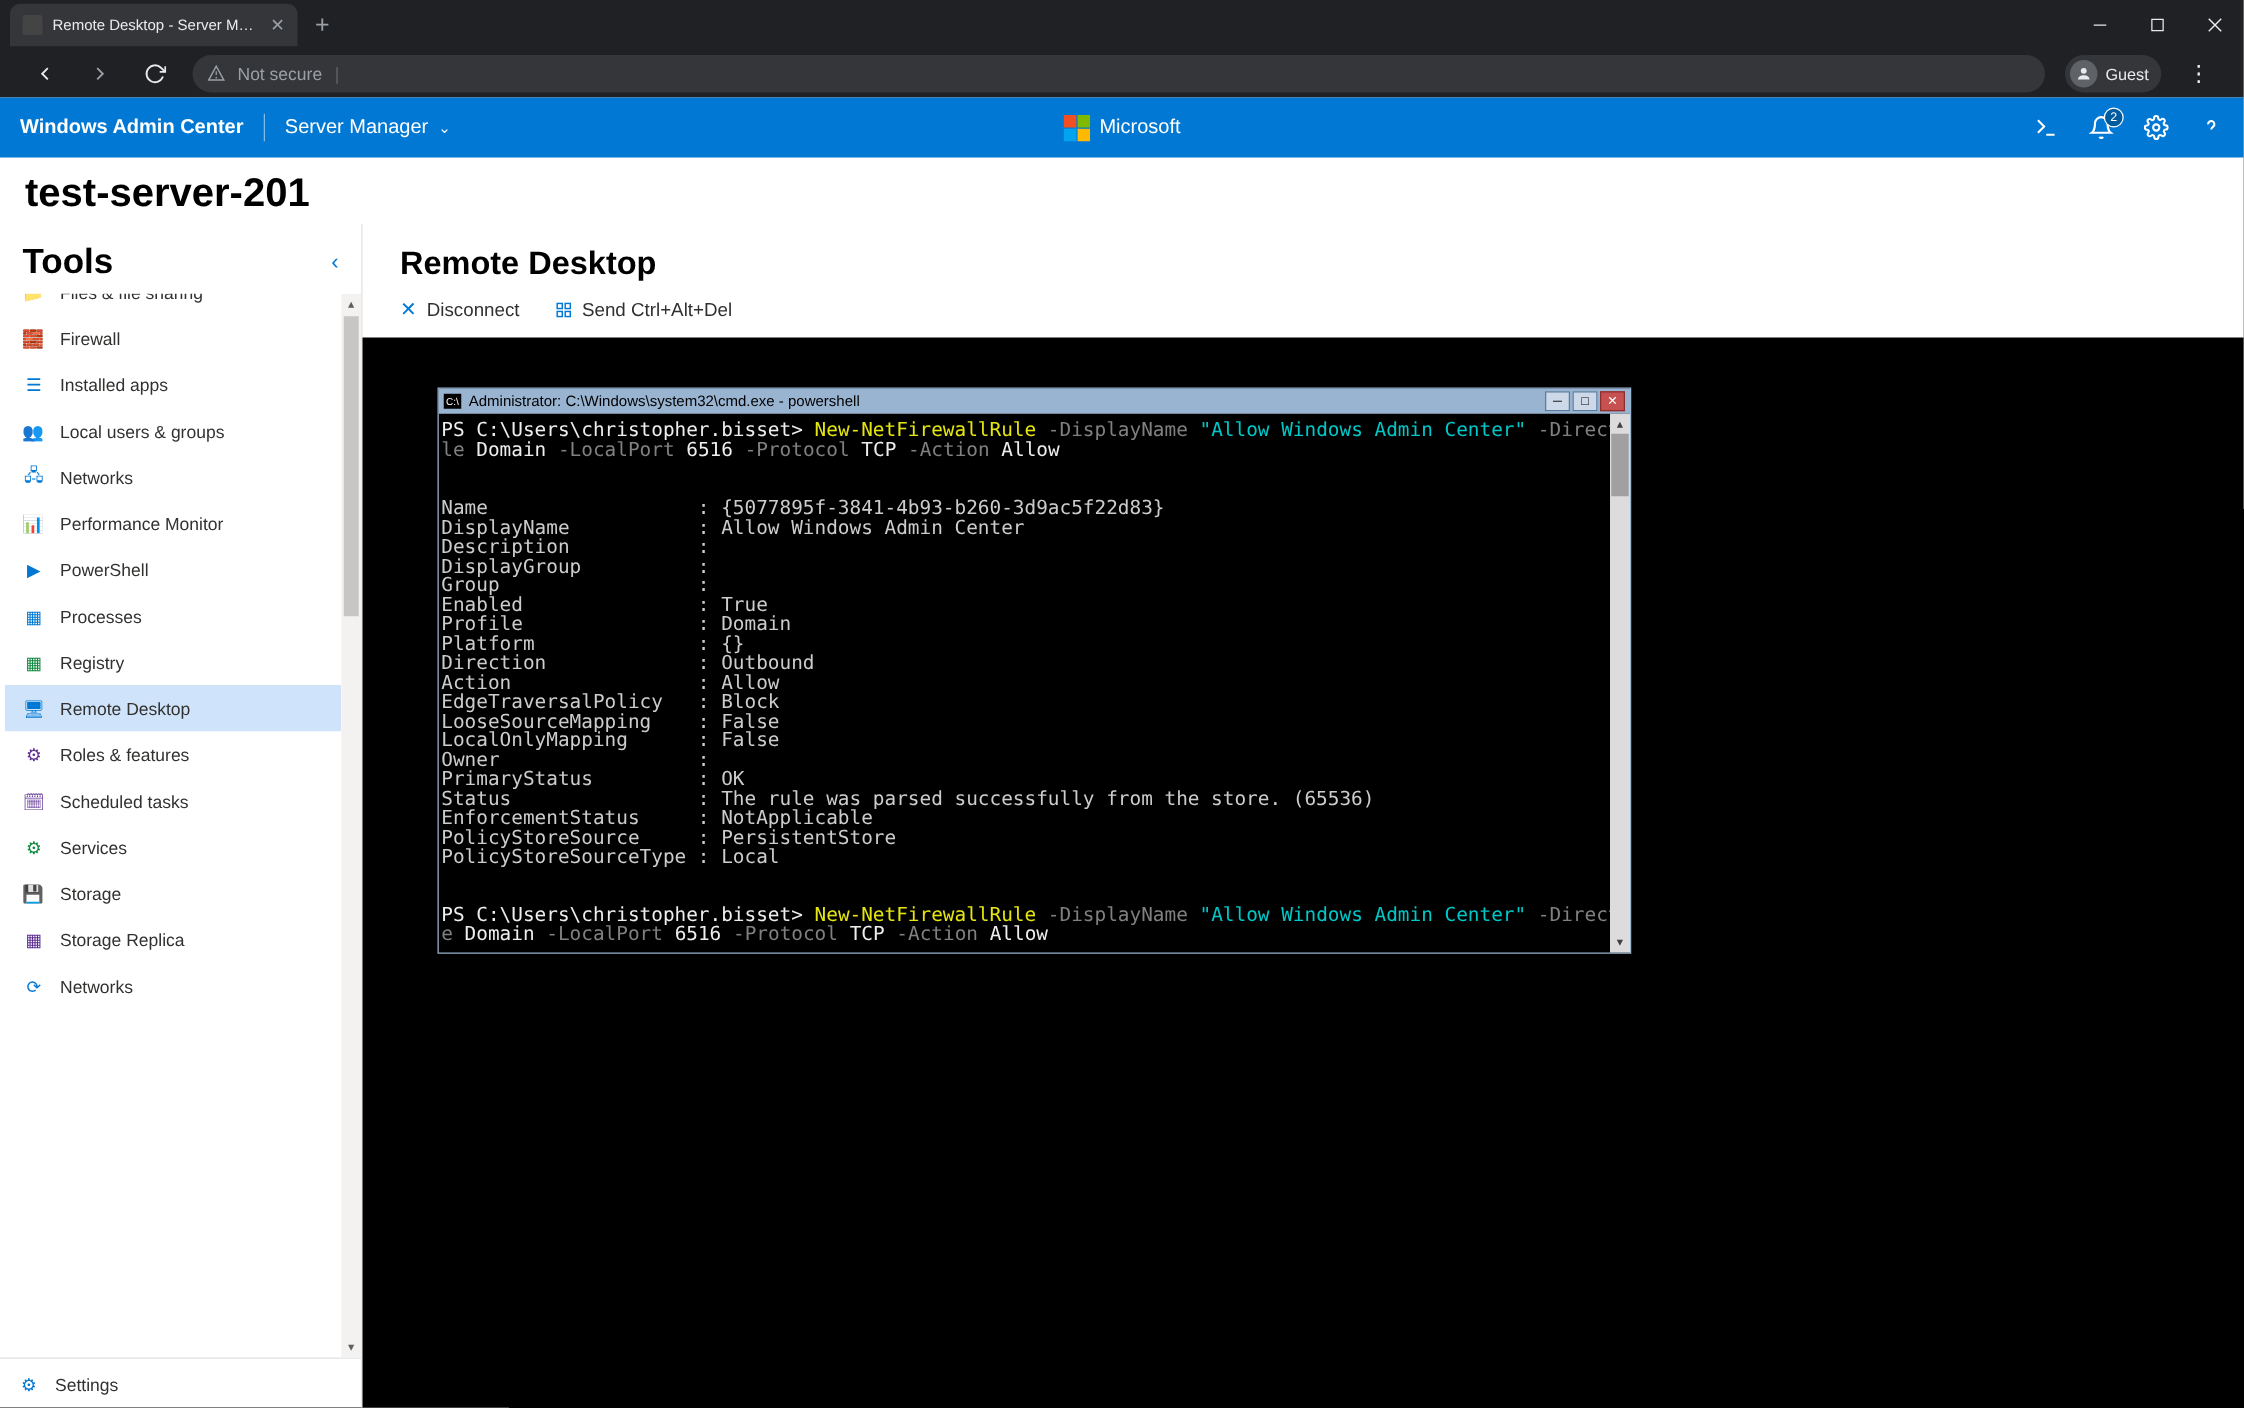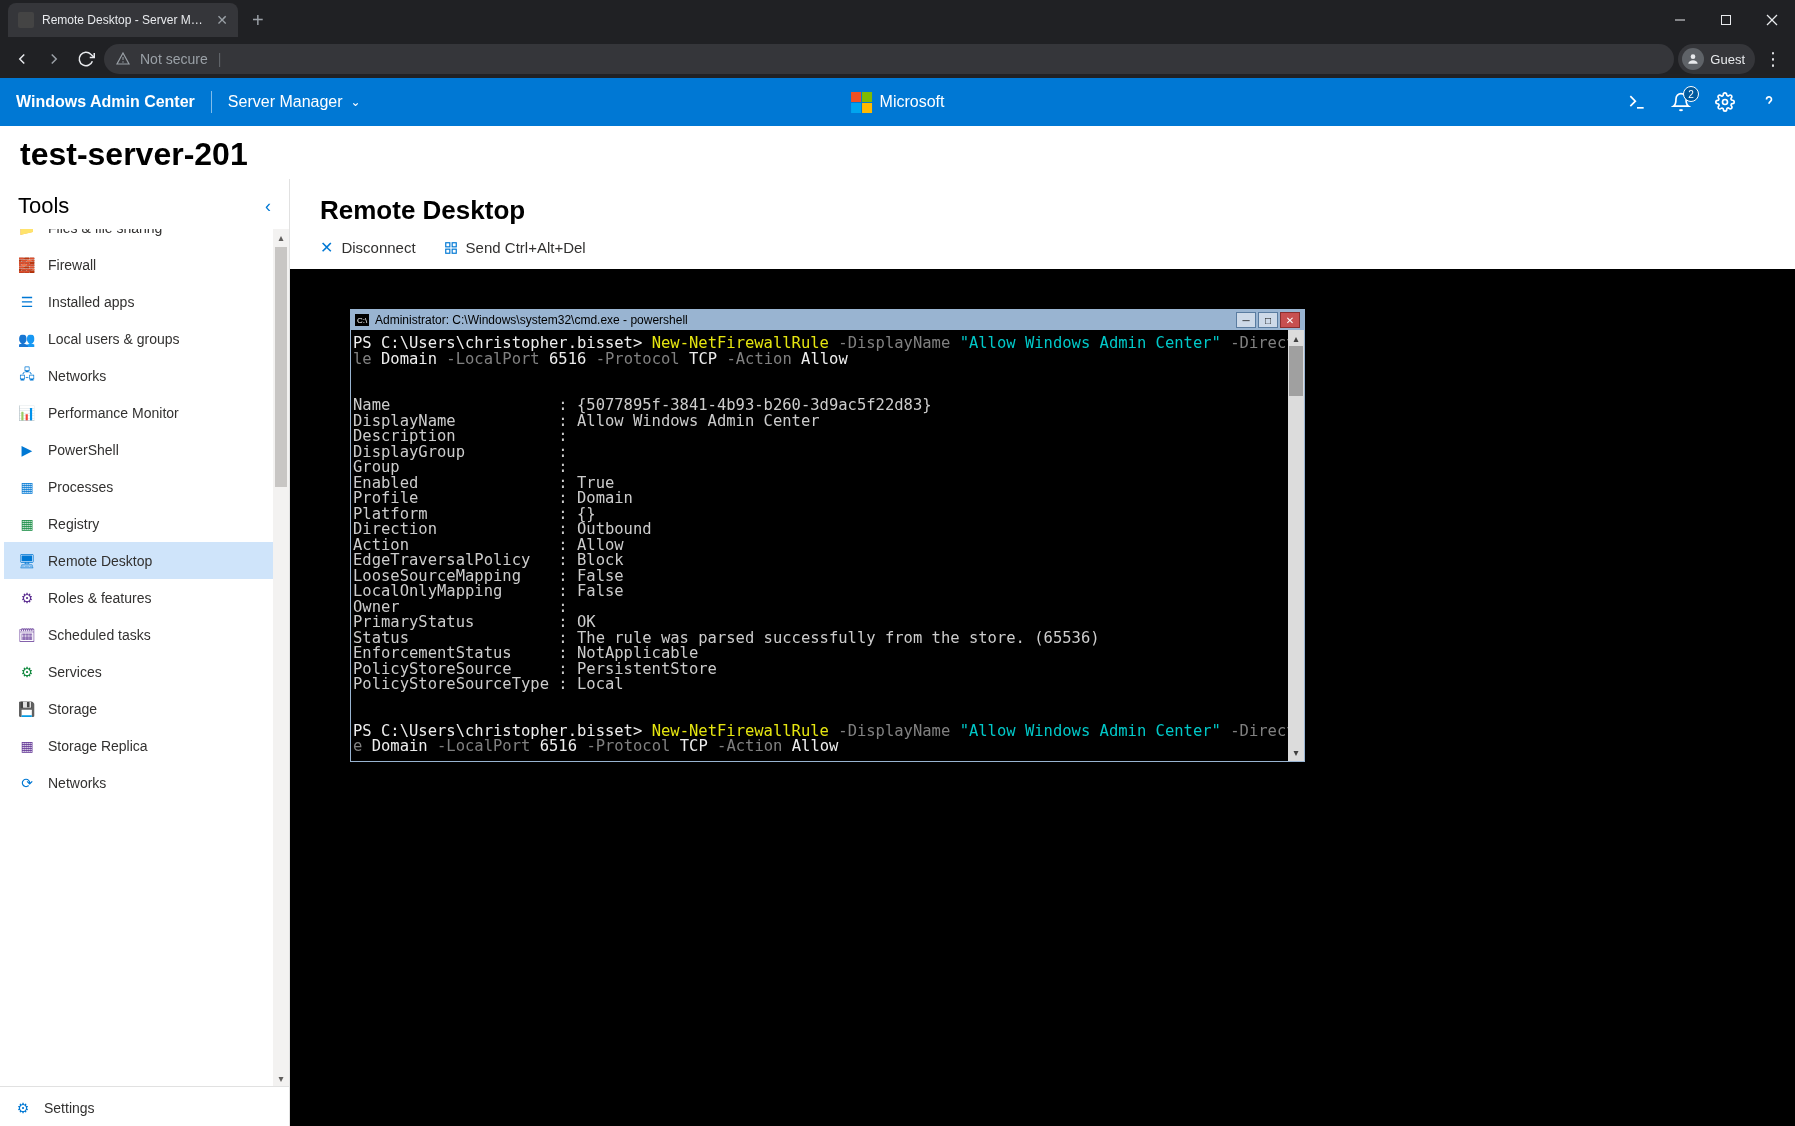--- a/index.html
+++ b/index.html
@@ -9,21 +9,21 @@
   .browser-chrome { background: #202124; height: 78px; display: flex; flex-direction: column; }
   .tab-strip { height: 40px; display: flex; align-items: center; padding-left: 8px; }
   .tab { background: #35363a; height: 34px; display: flex; align-items: center; padding: 0 10px; border-radius: 8px 8px 0 0; color: #e8eaed; font-size: 12px; width: 230px; gap: 8px; }
   .tab .favicon { width: 16px; height: 16px; background: #444; border-radius: 2px; }
   .tab .tab-title { flex: 1; white-space: nowrap; overflow: hidden; text-overflow: ellipsis; }
   .tab .tab-close { color: #9aa0a6; font-size: 14px; cursor: pointer; }
   .new-tab { color: #9aa0a6; font-size: 20px; margin-left: 14px; cursor: pointer; }
   .window-controls { margin-left: auto; display: flex; }
   .win-btn { width: 46px; height: 40px; display: flex; align-items: center; justify-content: center; color: #e8eaed; cursor: pointer; }
 
-  .nav-row { height: 38px; display: flex; align-items: center; padding: 0 8px; gap: 4px; }
+  .nav-row { height: 38px; display: flex; align-items: center; padding: 0 22px; gap: 16px; }
   .nav-icon { width: 28px; height: 28px; display: flex; align-items: center; justify-content: center; color: #9aa0a6; cursor: pointer; }
   .nav-icon.active { color: #e8eaed; }
   .omnibox { flex: 1; background: #35363a; height: 30px; border-radius: 15px; display: flex; align-items: center; padding: 0 12px; color: #9aa0a6; font-size: 14px; gap: 10px; }
   .omnibox .url-host { color: #e8eaed; }
   .guest-chip { background: #35363a; height: 30px; border-radius: 15px; display: flex; align-items: center; padding: 0 10px 0 4px; color: #e8eaed; font-size: 13px; gap: 6px; }
   .guest-chip .avatar { width: 22px; height: 22px; background: #5f6368; border-radius: 50%; display: flex; align-items: center; justify-content: center; color: #e8eaed; }
   .kebab { width: 28px; display: flex; align-items: center; justify-content: center; color: #e8eaed; cursor: pointer; font-size: 18px; }
 
   
   .app-header { background: #0078d4; height: 48px; display: flex; align-items: center; color: #fff; padding: 0 16px; font-size: 16px; }
@@ -38,21 +38,21 @@
   .header-icons { margin-left: auto; display: flex; gap: 24px; align-items: center; }
   .header-icons .hicon { cursor: pointer; position: relative; }
   .badge { position: absolute; top: -6px; right: -8px; background: #005a9e; color: #fff; border-radius: 50%; width: 16px; height: 16px; font-size: 10px; display: flex; align-items: center; justify-content: center; border:1px solid #fff; }
 
   
   .page-title { font-size: 32px; font-weight: 600; padding: 10px 20px 6px; }
   .content-row { display: flex; height: calc(100% - 78px - 48px - 50px); }
 
   .tools-panel { width: 290px; border-right: 1px solid #e1e1e1; display: flex; flex-direction: column; }
   .tools-head { display: flex; align-items: center; justify-content: space-between; padding: 14px 18px 10px; }
-  .tools-head h2 { font-size: 22px; font-weight: 400; }
+  .tools-head h2 { font-size: 28px; font-weight: 700; }
   .collapse-btn { color: #0078d4; font-size: 18px; cursor: pointer; }
   .search-box { margin: 0 14px 8px; border: 1px solid #8a8886; height: 38px; display: flex; align-items: center; padding: 0 10px; }
   .search-box input { flex: 1; border: none; outline: none; font-size: 15px; background: transparent; }
   .search-box .sicon { color: #0078d4; }
 
   .tool-list-wrapper { position: relative; flex: 1; overflow: hidden; display: flex; }
   .tool-list { flex: 1; overflow-y: auto; padding-left: 4px; }
   .tool-item { display: flex; align-items: center; gap: 12px; height: 37px; padding: 0 14px; font-size: 14px; color: #323130; cursor: pointer; }
   .tool-item.partial { margin-top: -20px; color: #323130; }
   .tool-item.active { background: #cfe4fa; }

